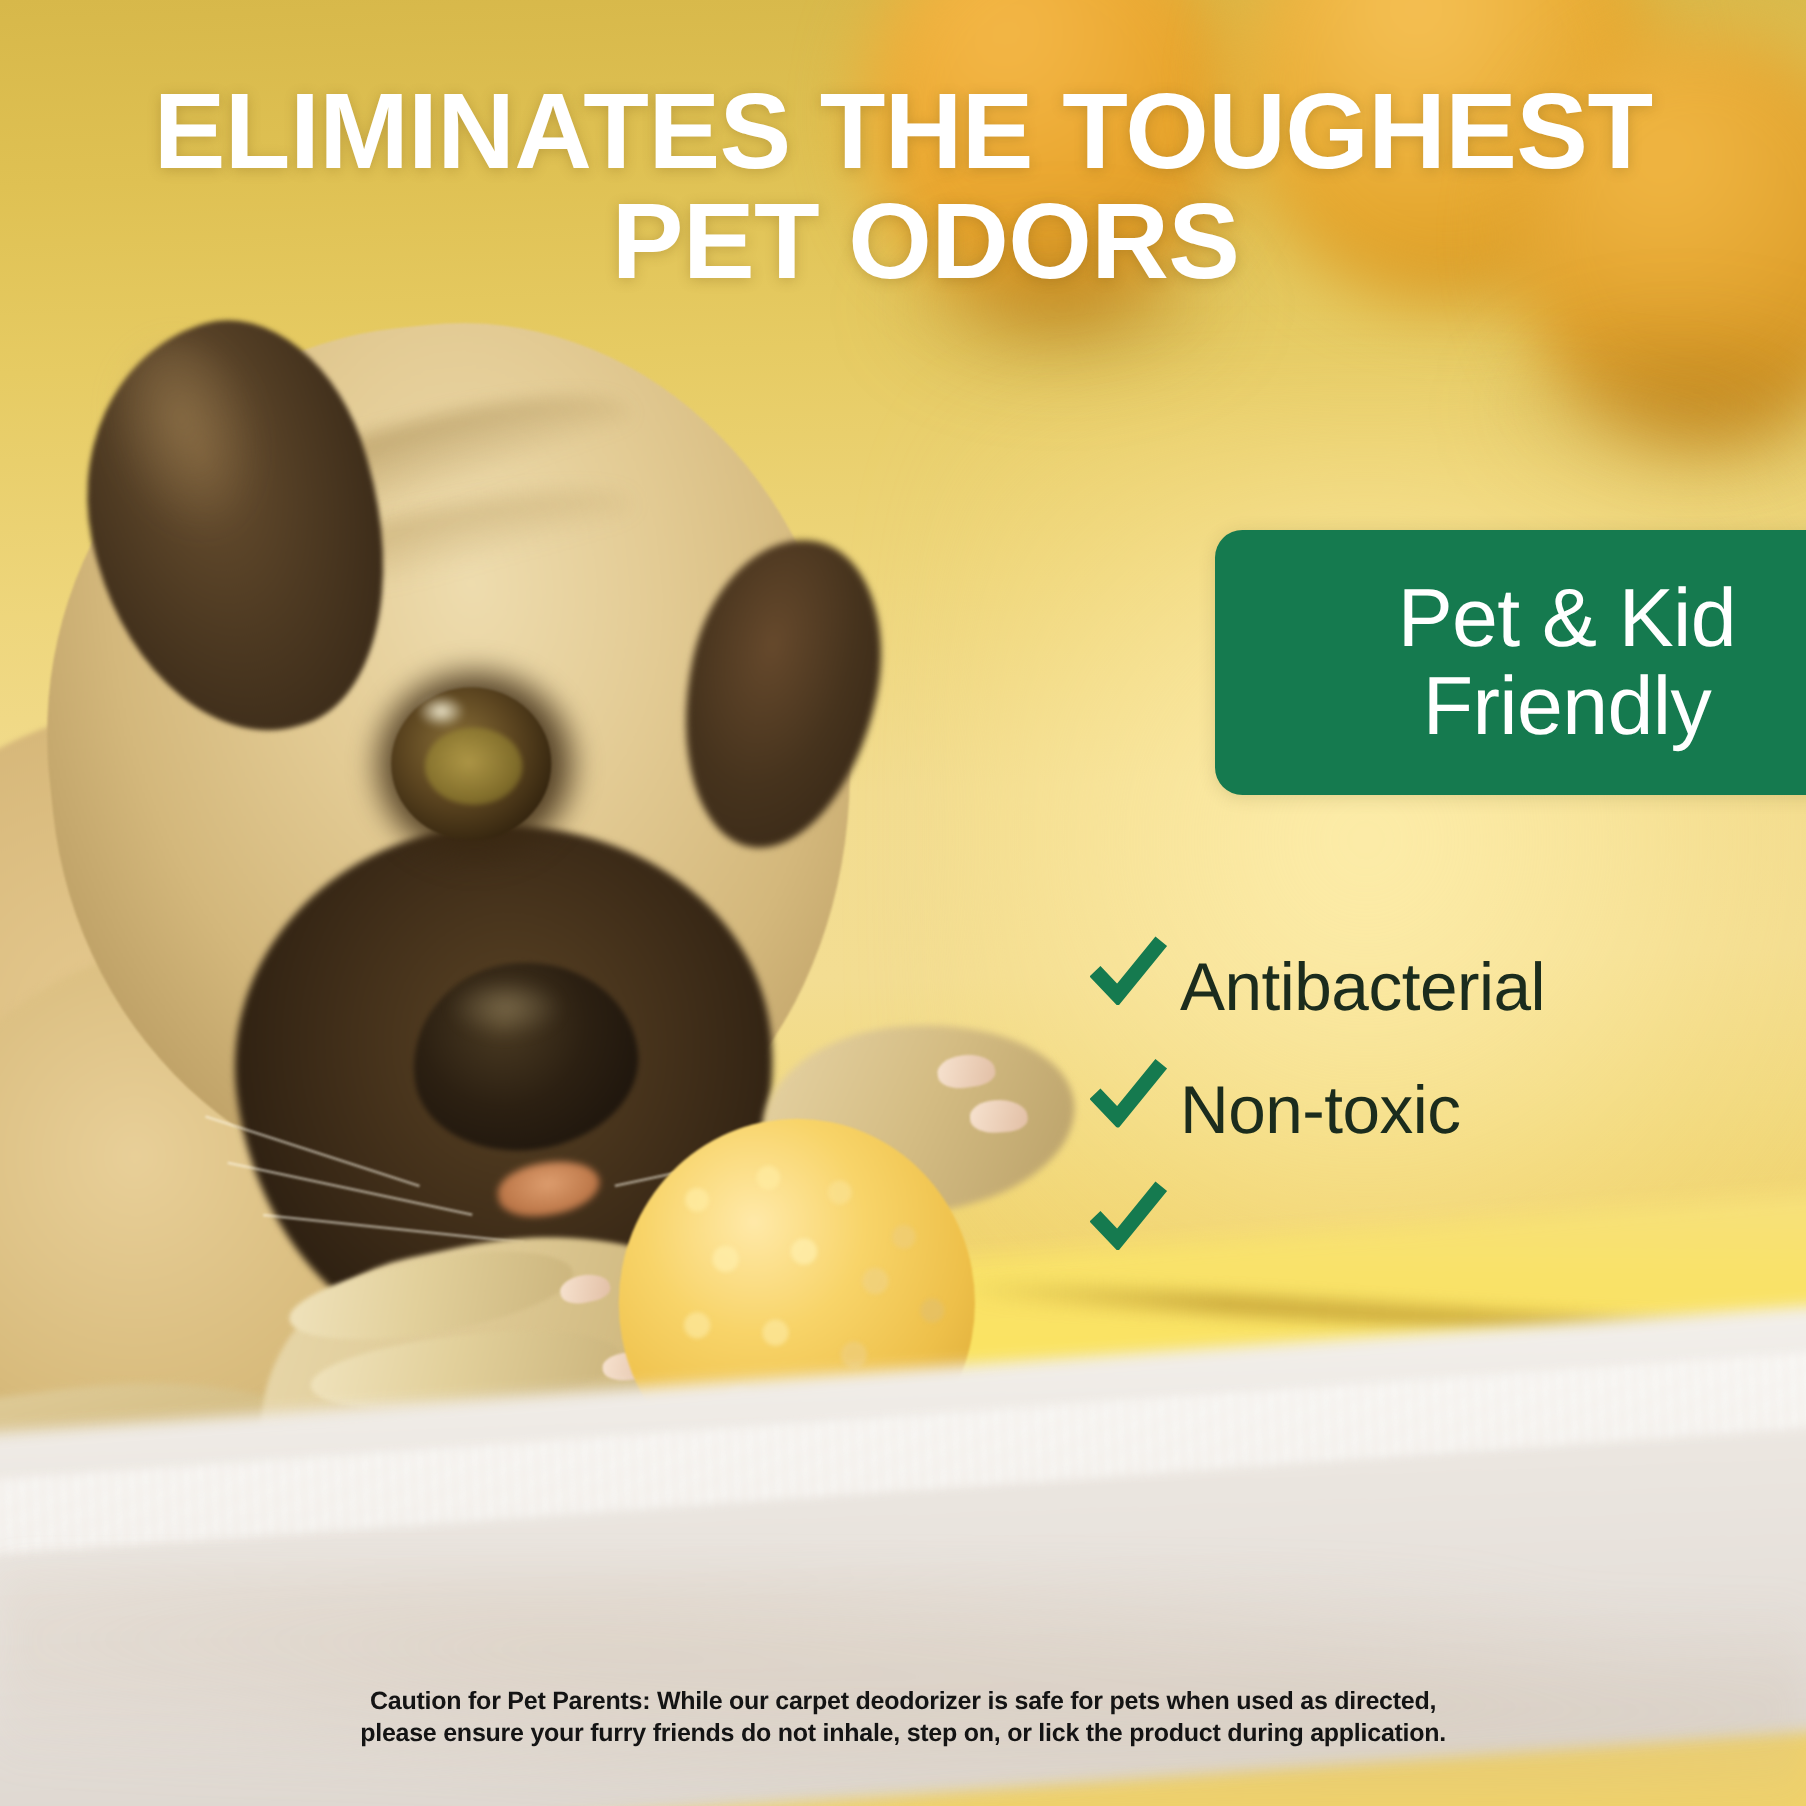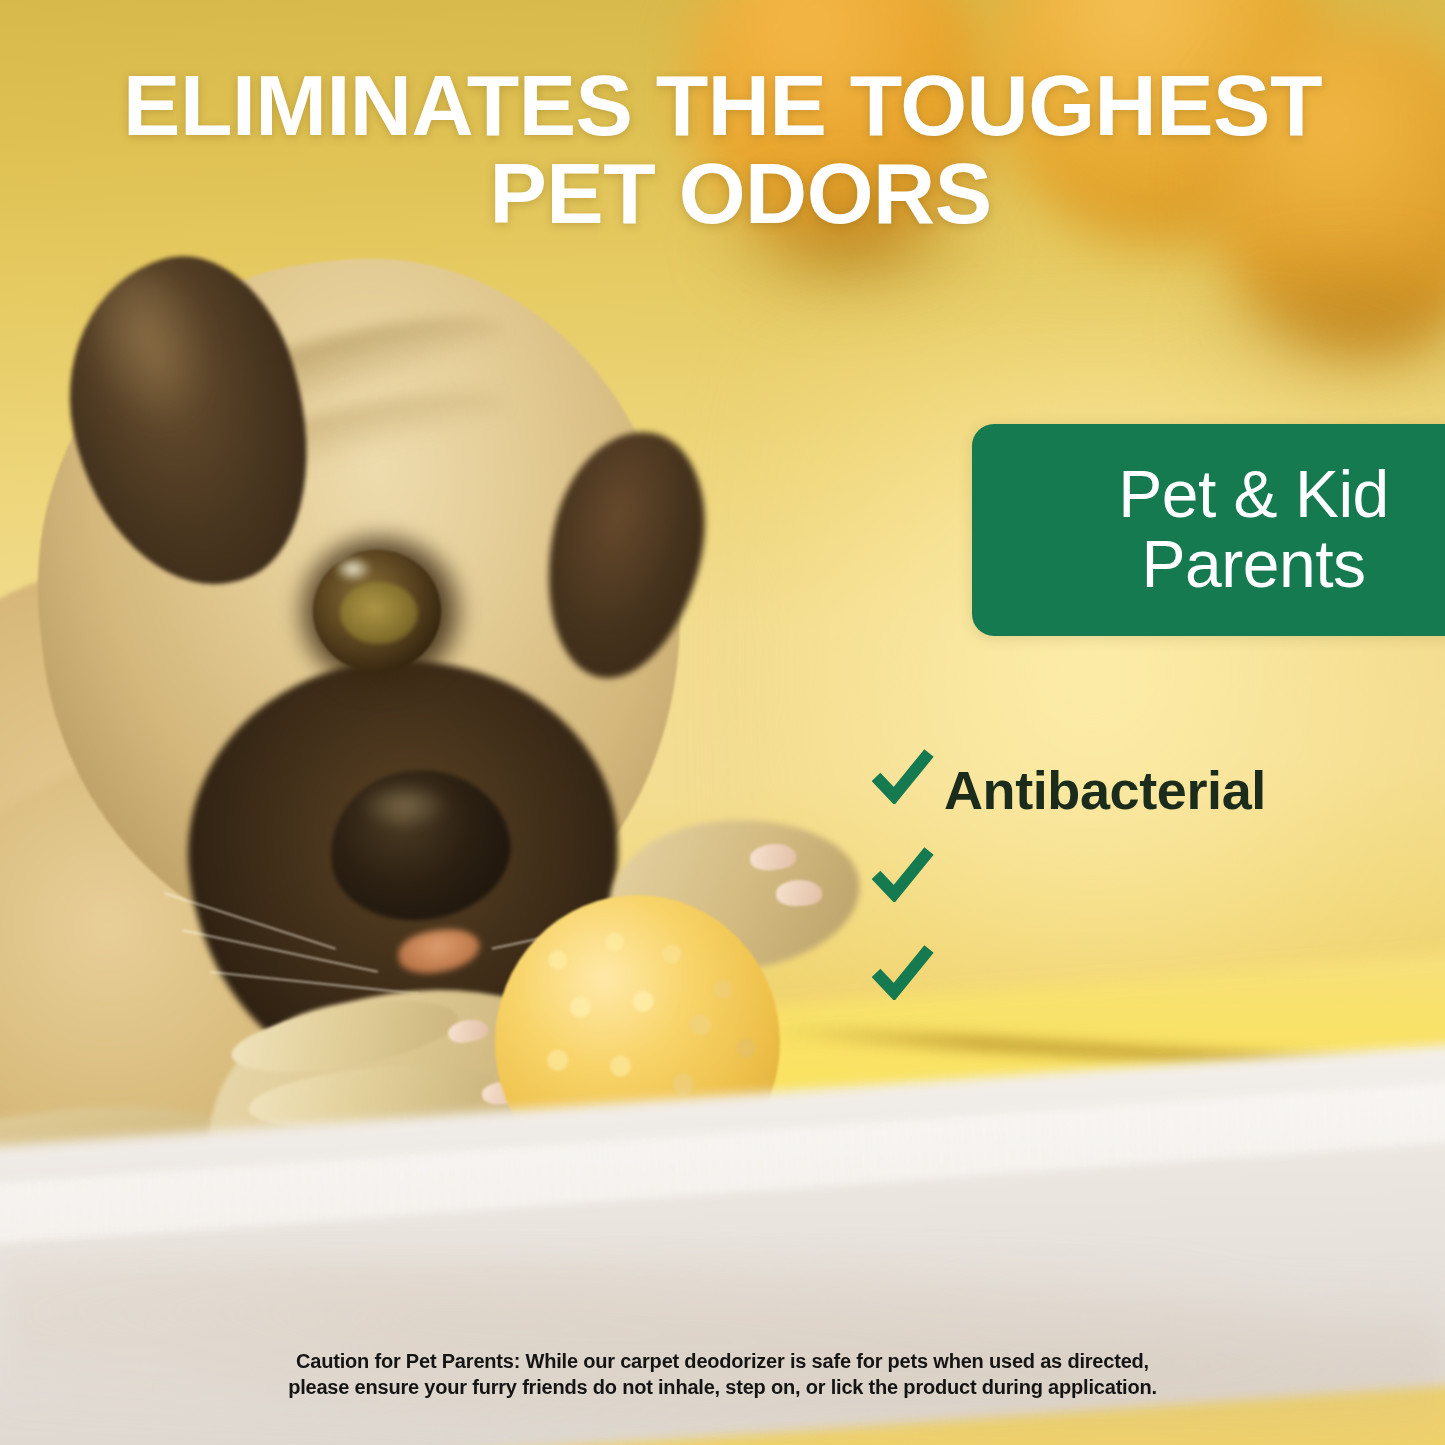--- a/index.html
+++ b/index.html
@@ -347,21 +347,21 @@
     width: 72px;
     flex: 0 0 72px;
     display: flex;
     align-items: center;
     justify-content: flex-start;
   }
   .check-icon svg { display: block; }
   .feature-label {
     color: #1b2c1d;
     font-size: 54px;
-    font-weight: 700;
+    font-weight: 400;
     letter-spacing: -0.4px;
     white-space: nowrap;
     margin-top: 28px;
   }
 
   
   #caution {
     position: absolute;
     left: 0; top: 1348px;
     width: 1445px;
@@ -439,40 +439,41 @@
   <div class="layer" id="carpet-fuzz"></div>
   <div class="layer" id="carpet-tint"></div>
 
   <div id="headline">
     <span class="l1">ELIMINATES THE TOUGHEST</span>
     <span class="l2">PET ODORS</span>
   </div>
 
   <div id="badge">
     <span class="bl">Pet &amp; Kid</span>
-    <span class="bl">Parents</span>
+    <span class="bl">Friendly</span>
   </div>
 
   <div id="features">
 
     <div class="feature-row">
       <span class="check-icon">
         <svg width="62" height="56" viewBox="0 0 62 56" aria-hidden="true">
           <path d="M4 29 L22 48 L57 5" fill="none" stroke="#157a4f" stroke-width="12" stroke-linecap="butt" stroke-linejoin="miter"></path>
         </svg>
       </span>
       <span class="feature-label">Antibacterial</span>
     </div>
 
     <div class="feature-row">
       <span class="check-icon">
         <svg width="62" height="56" viewBox="0 0 62 56" aria-hidden="true">
           <path d="M4 29 L22 48 L57 5" fill="none" stroke="#157a4f" stroke-width="12" stroke-linecap="butt" stroke-linejoin="miter"></path>
         </svg>
       </span>
+      <span class="feature-label">Non-toxic</span>
     </div>
 
     <div class="feature-row">
       <span class="check-icon">
         <svg width="62" height="56" viewBox="0 0 62 56" aria-hidden="true">
           <path d="M4 29 L22 48 L57 5" fill="none" stroke="#157a4f" stroke-width="12" stroke-linecap="butt" stroke-linejoin="miter"></path>
         </svg>
       </span>
     </div>
 

